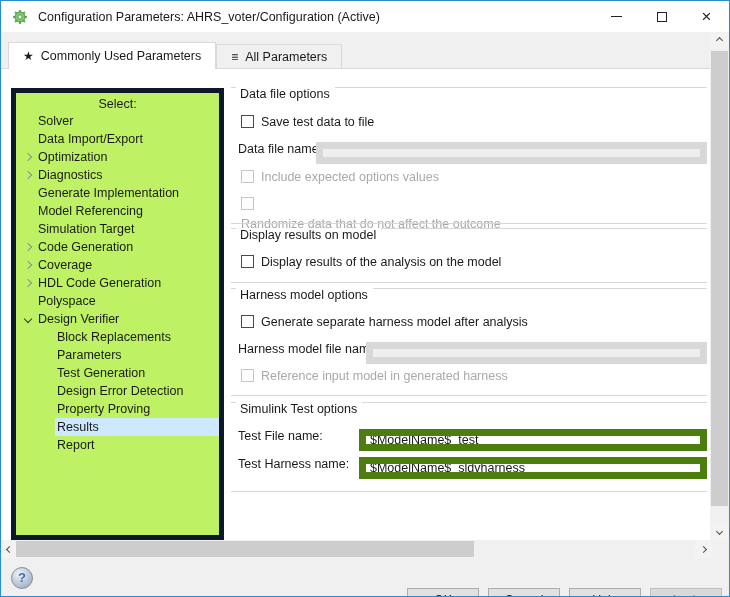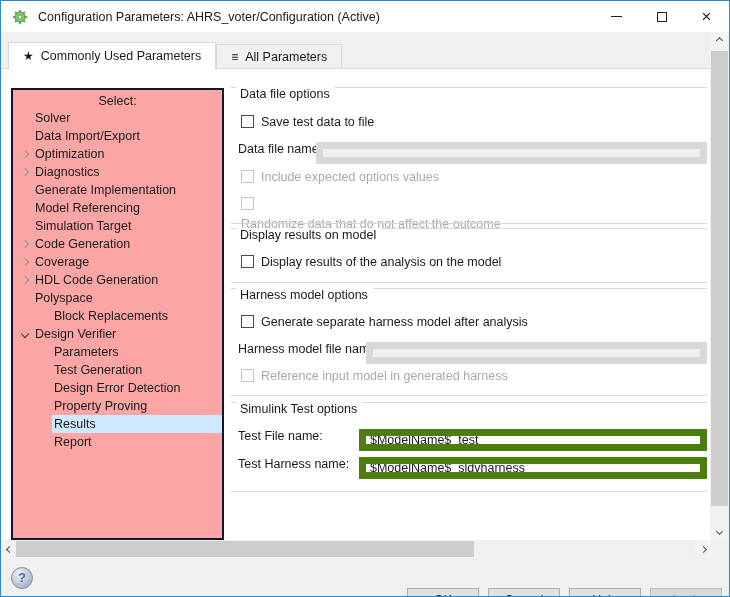--- a/index.html
+++ b/index.html
@@ -27,21 +27,21 @@
   .tab.active { background:#ffffff; height:27px; border:1px solid #d9d9d9; border-bottom:none;
                 margin-bottom:-1px; z-index:2; }
   .tab.inactive { background:#f0f0f0; height:24px; border:1px solid #d9d9d9; border-bottom:none; }
   .tab-ico { font-size:12px; }
 
   
   .page { position:absolute; left:0; top:68px; width:709px; height:471px; background:#ffffff; }
 
   
   .sidebar { position:absolute; left:10px; top:19px; width:213px; height:452px;
-             background:#fca5a5; border:2px solid #0f172a; overflow:hidden; }
+             background:#bef264; border:5px solid #0f172a; overflow:hidden; }
   .tree-header { height:19px; padding-top:4px; text-align:center; }
   .trow { position:relative; height:18px; line-height:18px; white-space:nowrap; }
   .tlabel.lv1 { margin-left:22px; }
   .tlabel.lv2 { margin-left:41px; }
   .tlabel.selected { display:block; margin-left:39px; padding-left:2px; background:#cde8ff; }
   .tree-chv { position:absolute; left:9px; top:6px; }
 
   
   .chv { display:inline-block; width:6px; height:6px;
          border-right:1.6px solid #87919b; border-bottom:1.6px solid #87919b; }
@@ -155,22 +155,22 @@
       <div class="trow"><span class="tlabel lv1">Data Import/Export</span></div>
       <div class="trow"><span class="chv right tree-chv"></span><span class="tlabel lv1">Optimization</span></div>
       <div class="trow"><span class="chv right tree-chv"></span><span class="tlabel lv1">Diagnostics</span></div>
       <div class="trow"><span class="tlabel lv1">Generate Implementation</span></div>
       <div class="trow"><span class="tlabel lv1">Model Referencing</span></div>
       <div class="trow"><span class="tlabel lv1">Simulation Target</span></div>
       <div class="trow"><span class="chv right tree-chv"></span><span class="tlabel lv1">Code Generation</span></div>
       <div class="trow"><span class="chv right tree-chv"></span><span class="tlabel lv1">Coverage</span></div>
       <div class="trow"><span class="chv right tree-chv"></span><span class="tlabel lv1">HDL Code Generation</span></div>
       <div class="trow"><span class="tlabel lv1">Polyspace</span></div>
+      <div class="trow"><span class="chv down tree-chv"></span><span class="tlabel lv1">Design Verifier</span></div>
       <div class="trow"><span class="tlabel lv2">Block Replacements</span></div>
-      <div class="trow"><span class="chv down tree-chv"></span><span class="tlabel lv1">Design Verifier</span></div>
       <div class="trow"><span class="tlabel lv2">Parameters</span></div>
       <div class="trow"><span class="tlabel lv2">Test Generation</span></div>
       <div class="trow"><span class="tlabel lv2">Design Error Detection</span></div>
       <div class="trow"><span class="tlabel lv2">Property Proving</span></div>
       <div class="trow">
           <span class="tlabel lv2 selected">Results</span>
         </div>
       <div class="trow"><span class="tlabel lv2">Report</span></div>
     </div>
 

